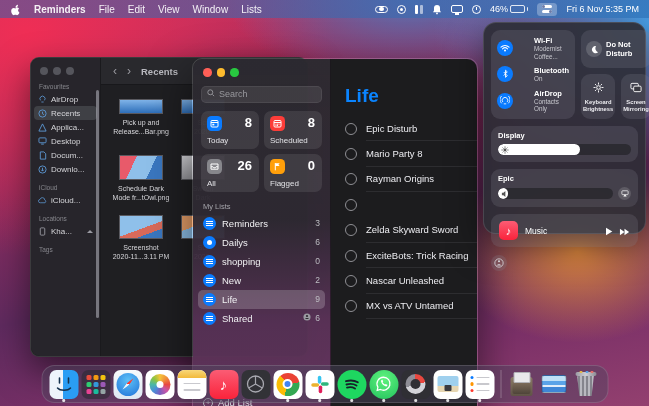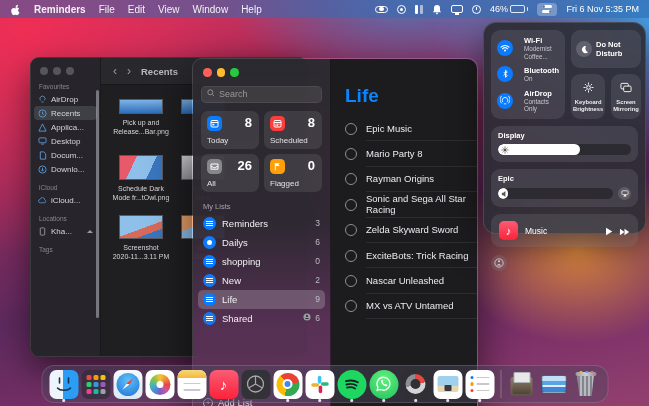--- a/index.html
+++ b/index.html
@@ -84,21 +84,21 @@
 .r-title{font-size:19px;font-weight:bold;margin-bottom:9px;}
 .r-item{display:flex;align-items:center;gap:9px;height:25.4px;}
 .r-circ{width:12px;height:12px;flex:0 0 12px;border:1.4px solid #8e8e93;border-radius:50%;}
 .r-itxt{flex:1;height:100%;display:flex;align-items:center;font-size:9.5px;color:#ececf0;border-bottom:1px solid #2d2d30;}
 
 .cc{position:absolute;left:483px;top:22px;width:163px;height:212px;z-index:30;border-radius:13px;padding:7px;
   background:rgba(44,44,53,.92);box-shadow:0 12px 34px rgba(0,0,0,.5);border:.5px solid rgba(255,255,255,.12);}
 .cc-row1{display:flex;gap:6px;height:89px;}
 .mod{background:rgba(130,130,145,.22);border-radius:9px;justify-content:space-between;}
 .m-conn{flex:1.5;padding:6px 6px;display:flex;flex-direction:column;justify-content:space-between;}
-.c-line{display:flex;align-items:center;gap:11px;}
+.c-line{display:flex;align-items:center;gap:21px;}
 .c-ico{width:16px;height:16px;flex:0 0 16px;border-radius:50%;background:#0a7bff;display:flex;align-items:center;justify-content:center;}
 .c-t{font-size:7.5px;font-weight:bold;line-height:1.2;}
 .c-s{font-size:6.3px;color:#c9c9cf;line-height:1.2;}
 .cc-col{flex:1;display:flex;flex-direction:column;gap:6px;}
 .m-dnd{height:38px;display:flex;align-items:center;gap:4px;padding:0 5px;}
 .m-dnd .c-ico{background:rgba(255,255,255,.16);}
 .cc-two{flex:1;display:flex;gap:6px;}
 .m-sq{flex:1;display:flex;flex-direction:column;align-items:center;justify-content:center;gap:3px;padding:2px;text-align:center;}
 .m-sq .lbl{font-size:5.8px;font-weight:bold;line-height:1.25;color:#ececf0;}
 .m-slider{margin-top:7px;padding:5px 7px 7px;}
@@ -170,21 +170,21 @@
   <span class="mi">
       <svg width="11" height="13" viewBox="0 0 14 16">
         <path d="M7.2 4.2c.9-1.9 2.9-2.1 2.9-2.1s.3 1.5-.7 2.5c-.8.9-2.2.7-2.2.7s-.3-.5 0-1.1zM7.3 5.9c1.5-1 3.4-.4 4.2 1-1.2.8-1.5 2-.9 3.4.4.9.9 1.3 1.4 1.7-.8 1.9-2 3.2-3.1 3.2-.9 0-1.1-.5-2.2-.5s-1.4.5-2.2.5C3.2 15.2 1.5 12.4 1.5 9.9c0-2.4 1.6-3.8 3.2-3.8 1 0 1.7.6 2.6.6z" fill="#fff"></path>
       </svg>
     </span>
   <span class="mb-app mb-item">Reminders</span>
   <span class="mb-item">File</span>
   <span class="mb-item">Edit</span>
   <span class="mb-item">View</span>
   <span class="mb-item">Window</span>
-  <span class="mb-item">Help</span>
+  <span class="mb-item">Lists</span>
   <span class="mb-right">
     <span class="mi mi-toggle">
         <i></i>
       </span>
     <span class="mi mi-wheel">
         <i></i>
       </span>
     <span class="mi mi-cols">
         <i></i>
         <i></i>
@@ -437,33 +437,32 @@
       </div>
     <div class="r-add">
         <span class="r-plus">+</span>
         <span>Add List</span>
       </div>
   </div>
   <div class="r-main">
     <div class="r-title" style="color: rgb(10, 132, 255);">Life</div>
     <div class="r-item">
         <span class="r-circ"></span>
-        <span class="r-itxt">Epic Music</span>
+        <span class="r-itxt">Epic Disturb</span>
       </div>
     <div class="r-item">
         <span class="r-circ"></span>
         <span class="r-itxt">Mario Party 8</span>
       </div>
     <div class="r-item">
         <span class="r-circ"></span>
         <span class="r-itxt">Rayman Origins</span>
       </div>
     <div class="r-item">
         <span class="r-circ"></span>
-        <span class="r-itxt">Sonic and Sega All Star Racing</span>
       </div>
     <div class="r-item">
         <span class="r-circ"></span>
         <span class="r-itxt">Zelda Skyward Sword</span>
       </div>
     <div class="r-item">
         <span class="r-circ"></span>
         <span class="r-itxt">ExciteBots: Trick Racing</span>
       </div>
     <div class="r-item">

